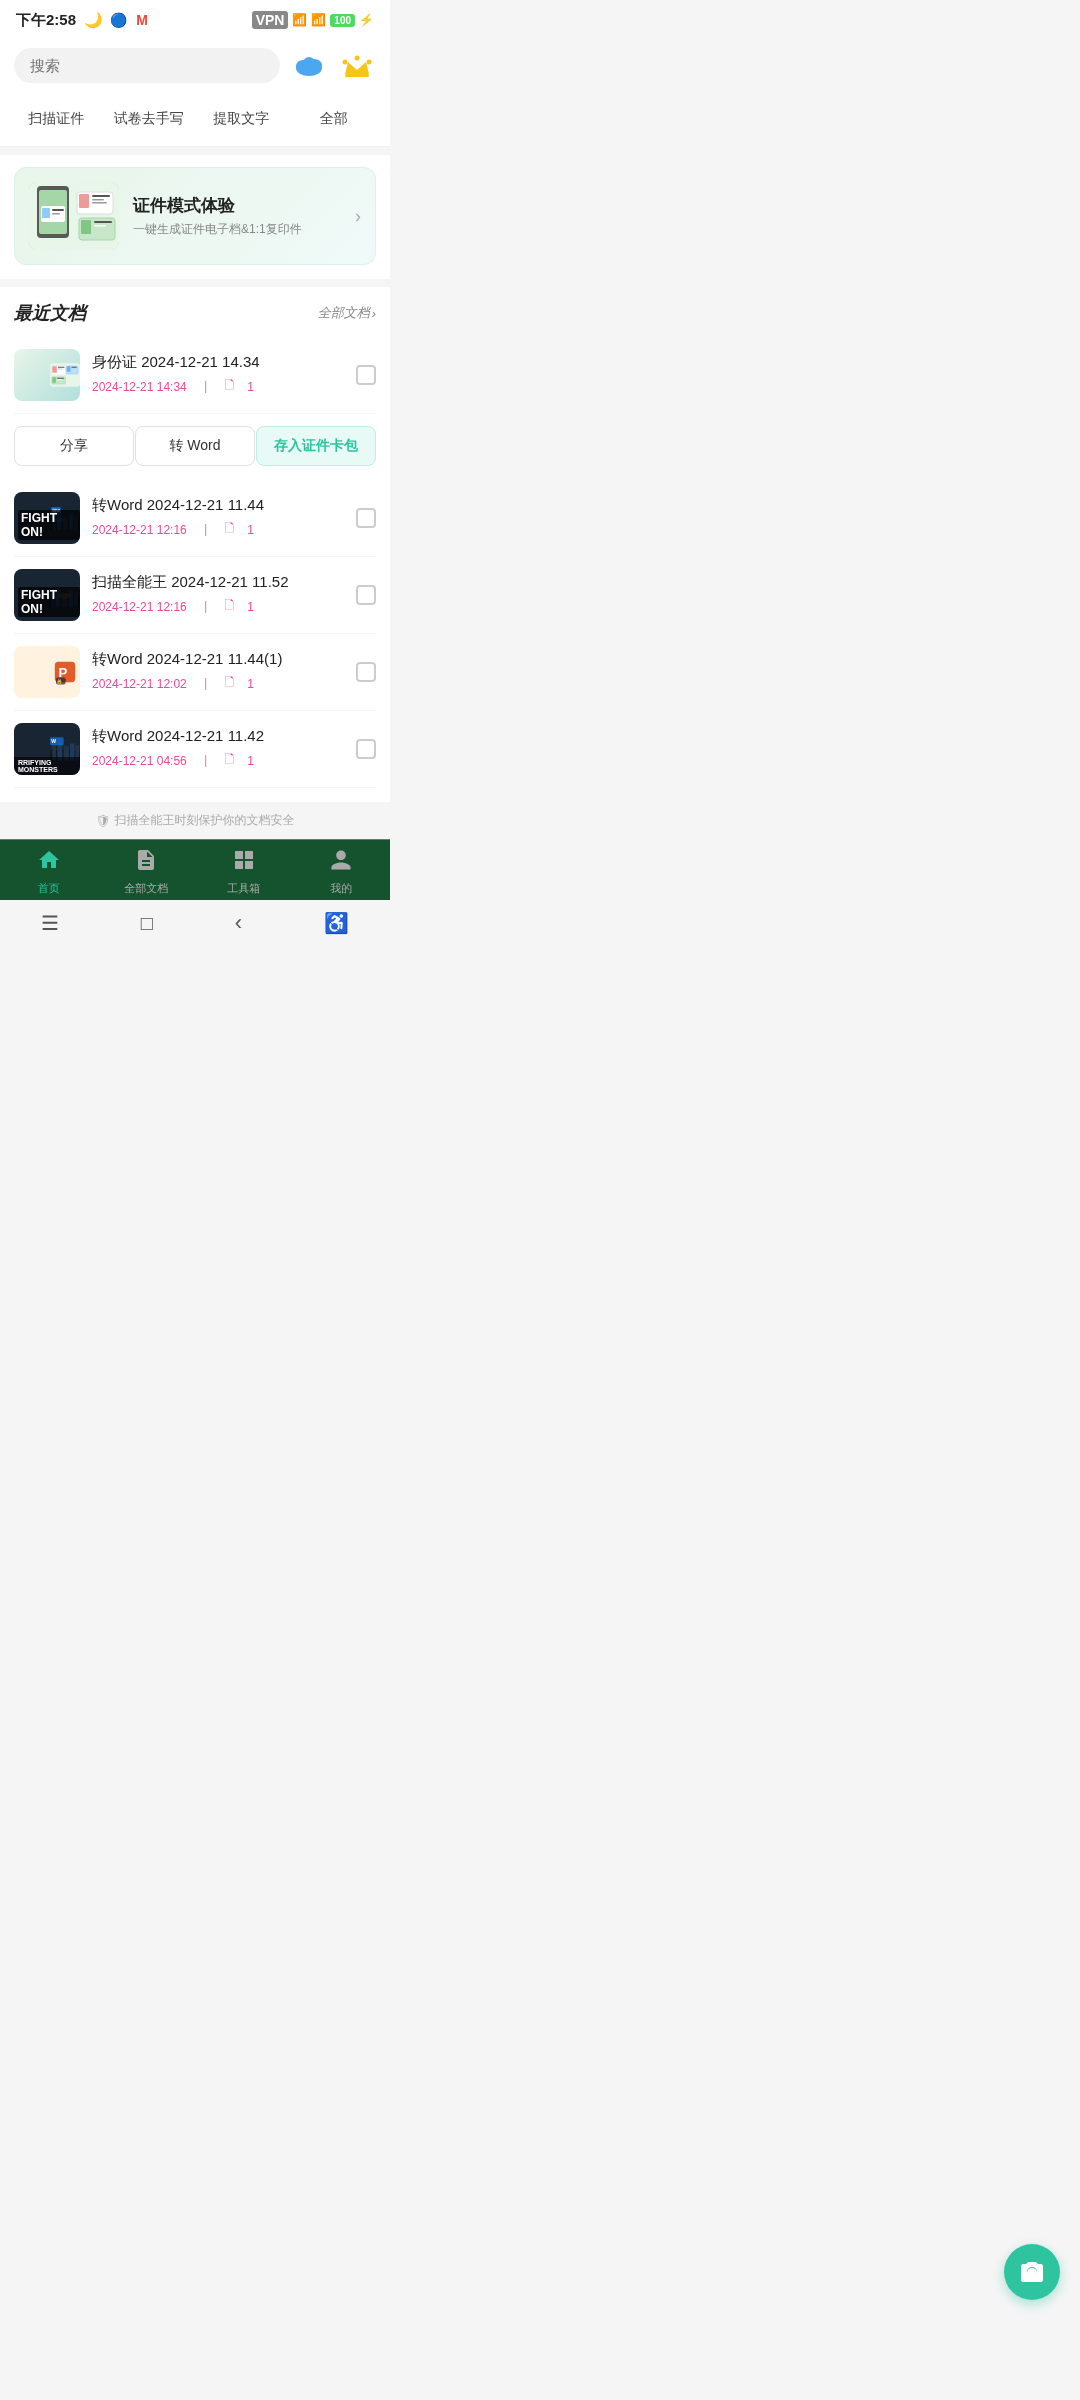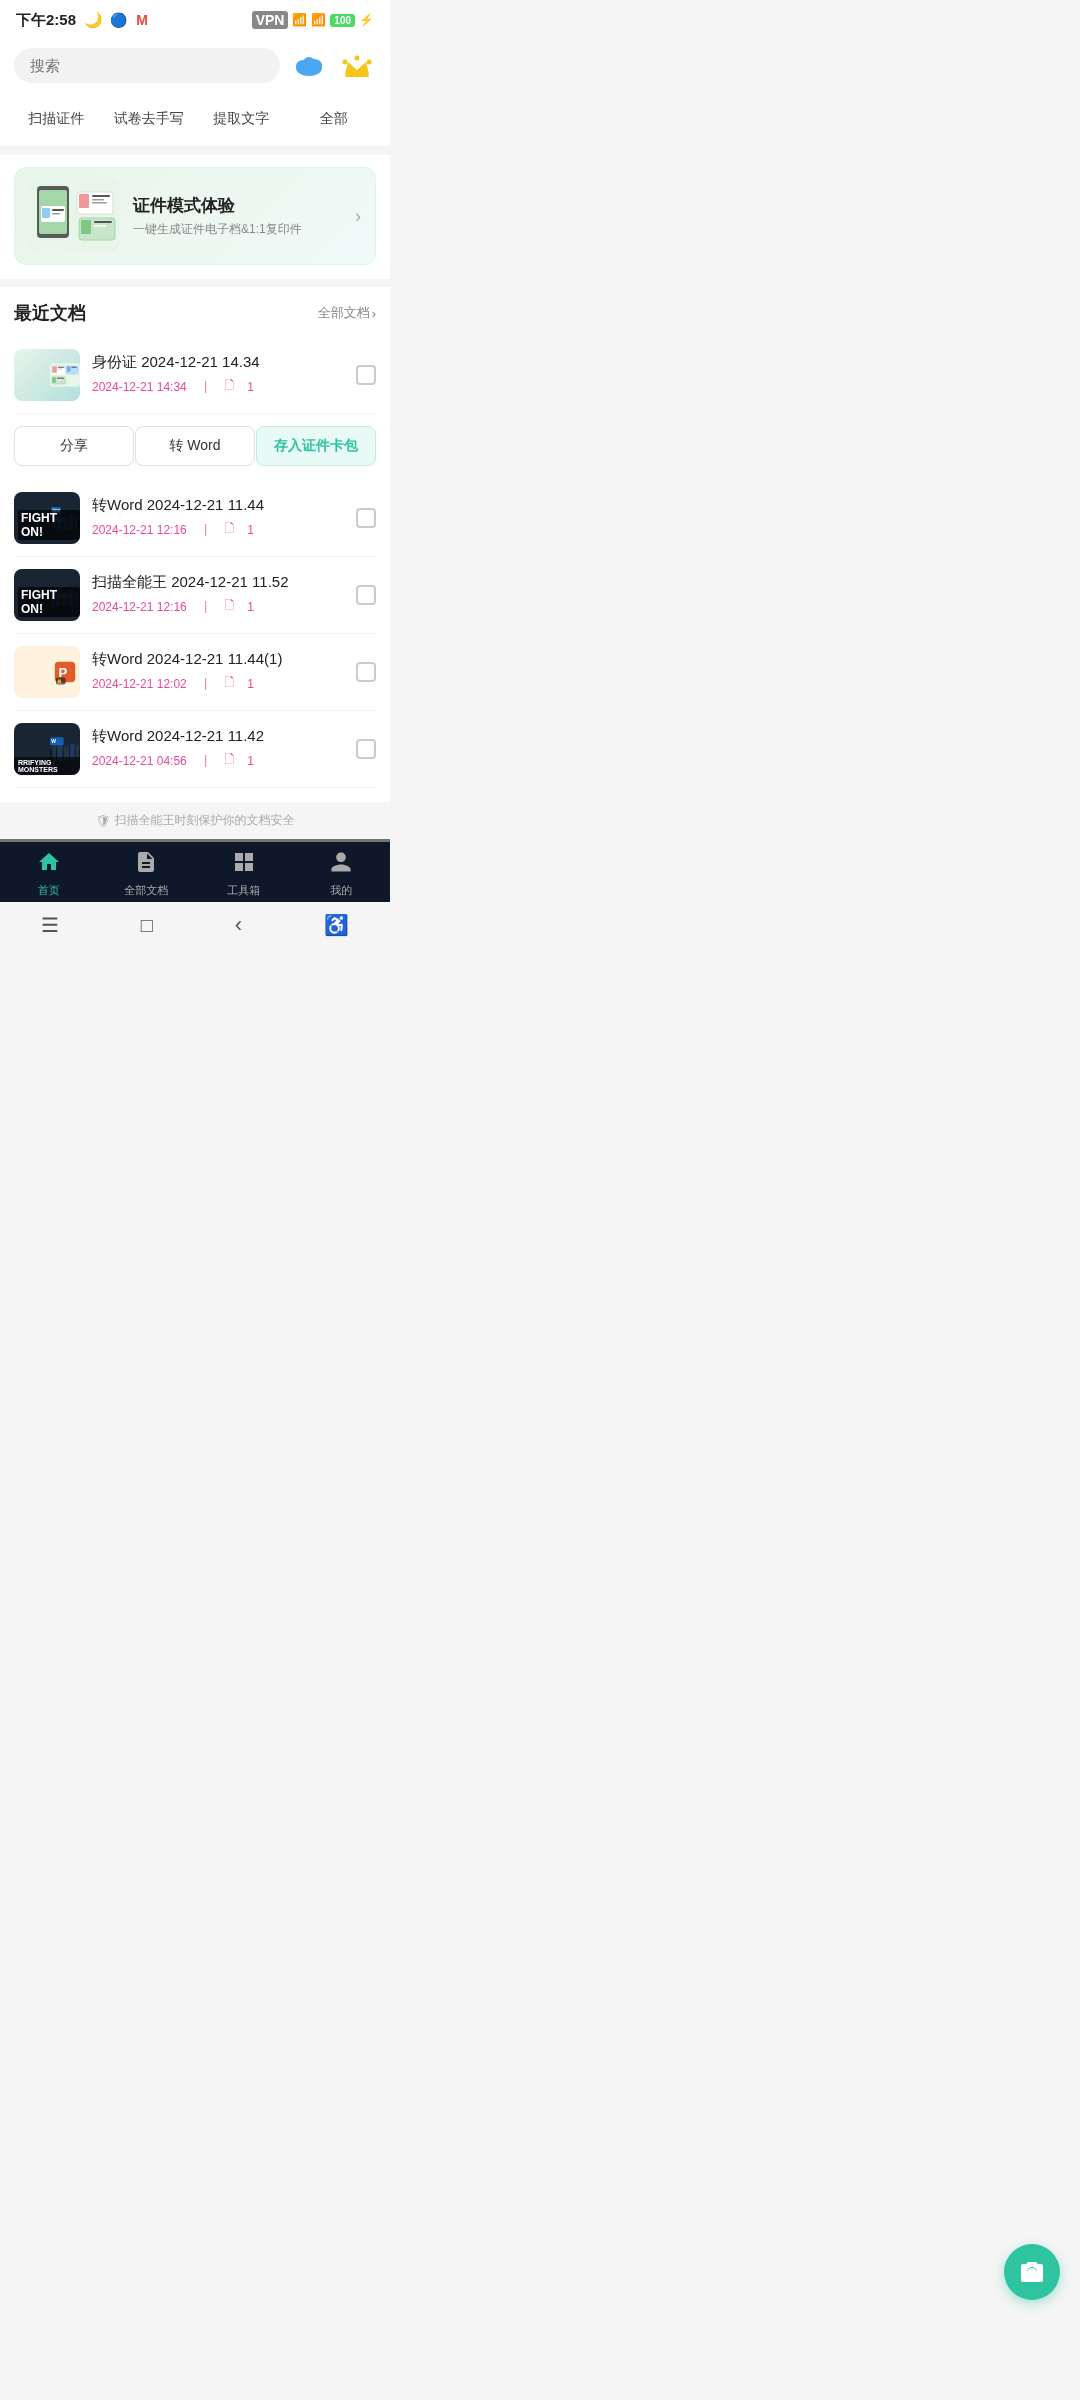--- a/index.html
+++ b/index.html
@@ -127,20 +127,21 @@
     .section {
       background: #fff;
       margin-top: 8px;
       padding: 14px 14px 0;
     }
     .section-header {
       display: flex;
       align-items: center;
       justify-content: space-between;
       margin-bottom: 12px;
+      font-style: italic;
     }
     .section-title { font-size: 18px; font-weight: 700; }
     .section-link { font-size: 13px; color: #888; display: flex; align-items: center; gap: 2px; }
 
     
     .doc-item {
       display: flex;
       align-items: center;
       gap: 12px;
       padding: 12px 0;
@@ -201,23 +202,23 @@
       font-size: 12px;
       color: #aaa;
       display: flex;
       align-items: center;
       justify-content: center;
       gap: 4px;
     }
 
     
     .bottom-nav {
-      background: #0f172a;
-      display: flex;
-      border-top: 3px solid #737373;
+      background: #14532d;
+      display: flex;
+      border-top: 1px solid #737373;
       padding: 8px 0 4px;
     }
     .nav-item {
       flex: 1;
       display: flex;
       flex-direction: column;
       align-items: center;
       gap: 3px;
       cursor: pointer;
     }

